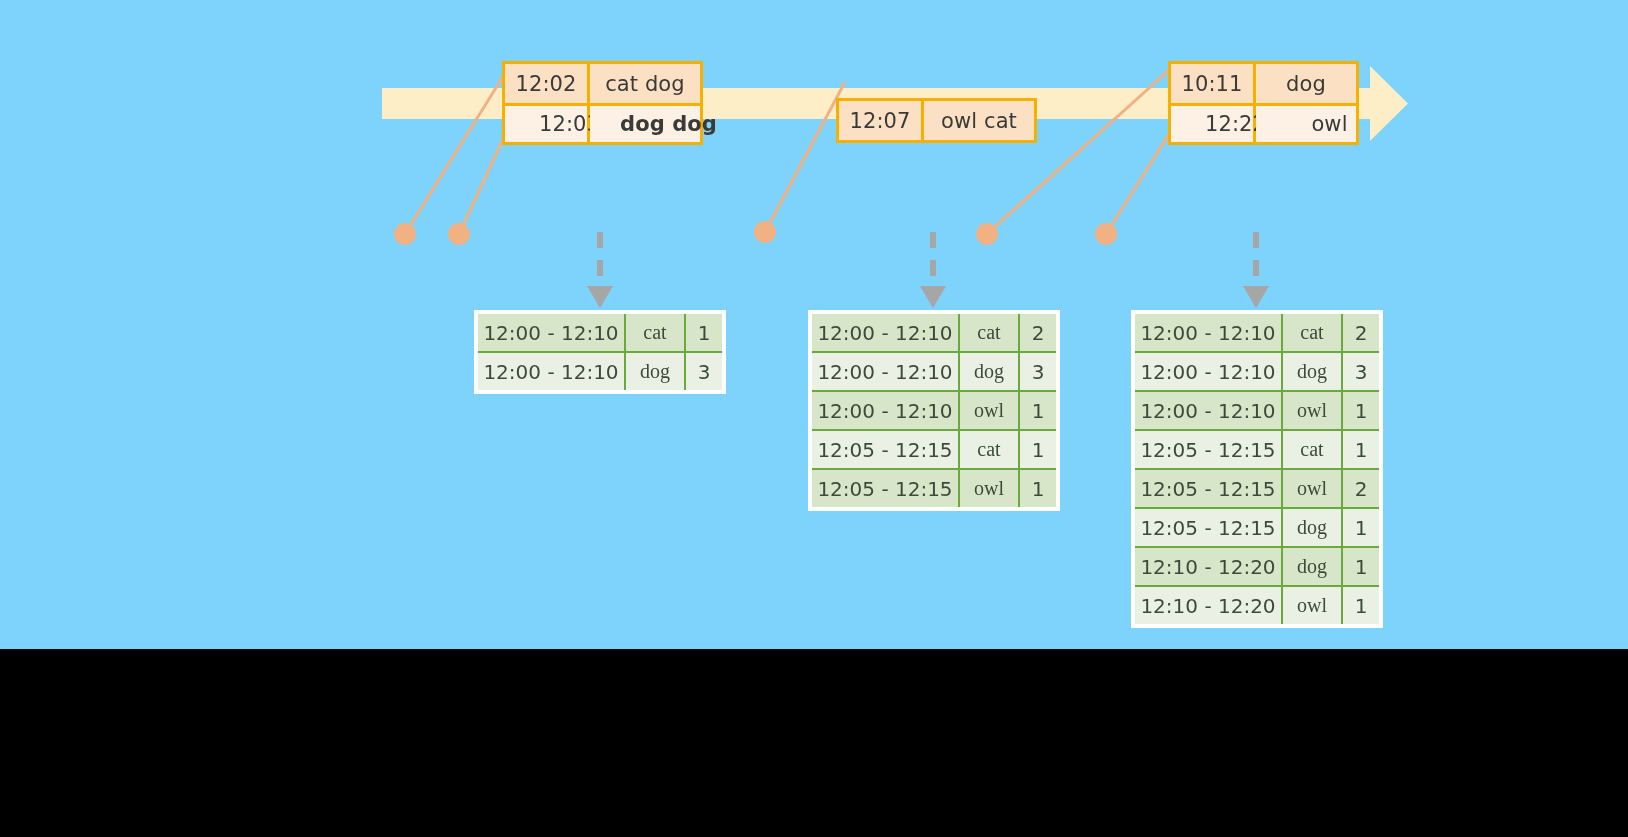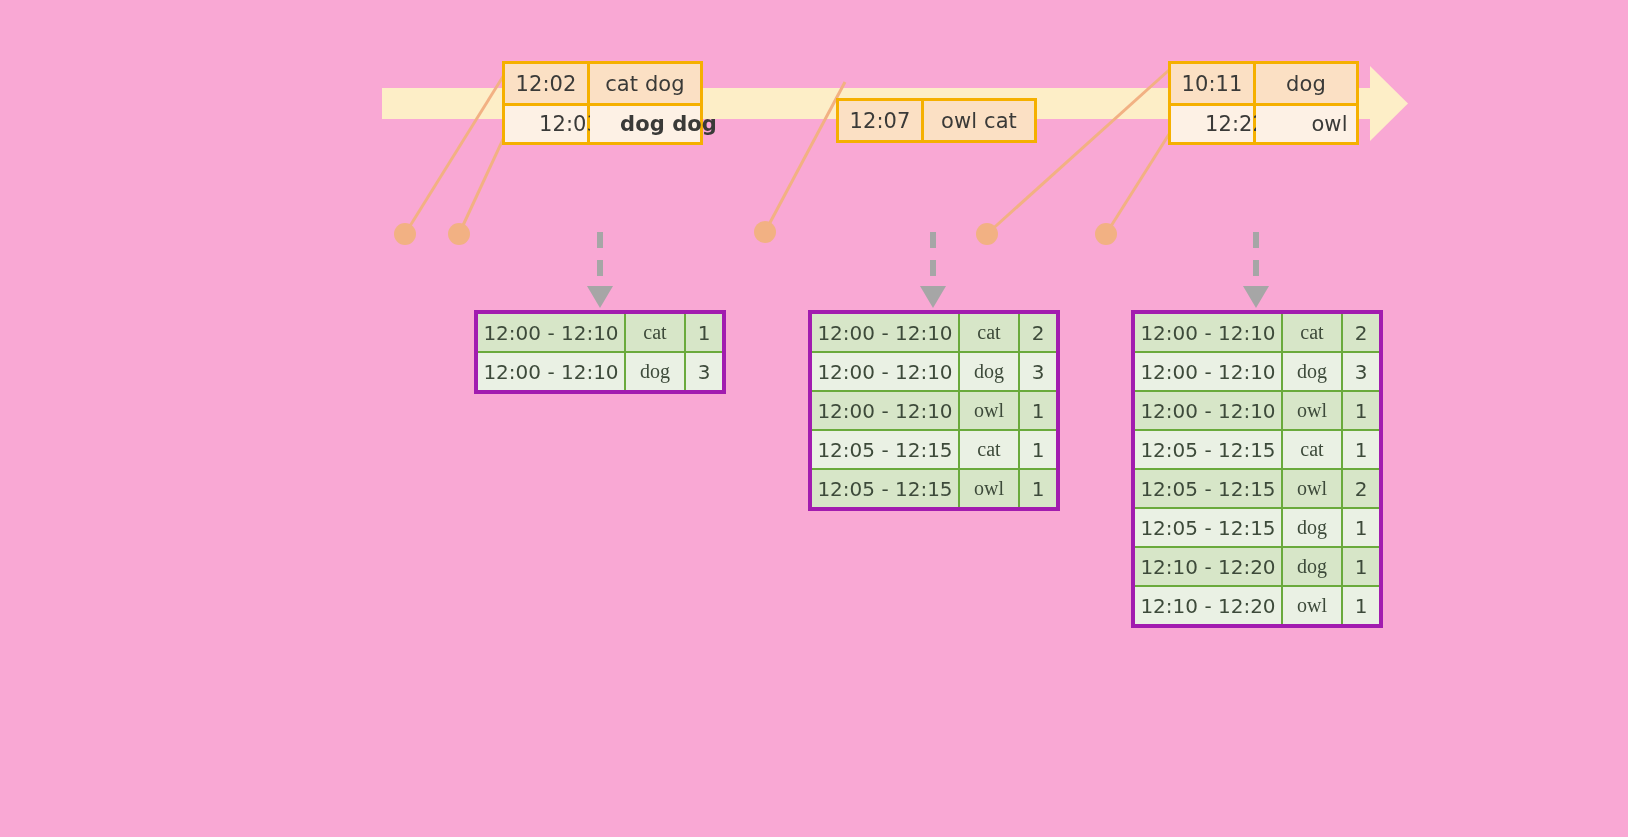--- a/index.html
+++ b/index.html
@@ -6,22 +6,22 @@
     margin: 0;
     padding: 0;
     background: #000000;
   }
   body {
     font-family: "DejaVu Sans", sans-serif;
   }
   #canvas {
     position: relative;
     width: 1628px;
-    height: 837px;
-    background: #f9a8d4;
+    height: 649px;
+    background: #7dd3fc;
     overflow: hidden;
   }
   svg.layer {
     position: absolute;
     left: 0;
     top: 0;
     width: 1628px;
     height: 837px;
     pointer-events: none;
   }
@@ -54,21 +54,21 @@
   .evt-cell.time {
     width: 85px;
     border-right: 3px solid #f5b000;
   }
   .evt-shade-a { background: #fbe0c4; }
   .evt-shade-b { background: #fdf1e5; padding-left: 47px; }
 
   
   .res-table {
     position: absolute;
-    border: 4px solid #a21caf;
+    border: 4px solid #ffffff;
     box-sizing: border-box;
     background: #6aaa3c;
   }
   .res-row {
     display: flex;
     height: 37px;
     box-sizing: border-box;
   }
   .res-row + .res-row {
     margin-top: 2px;

